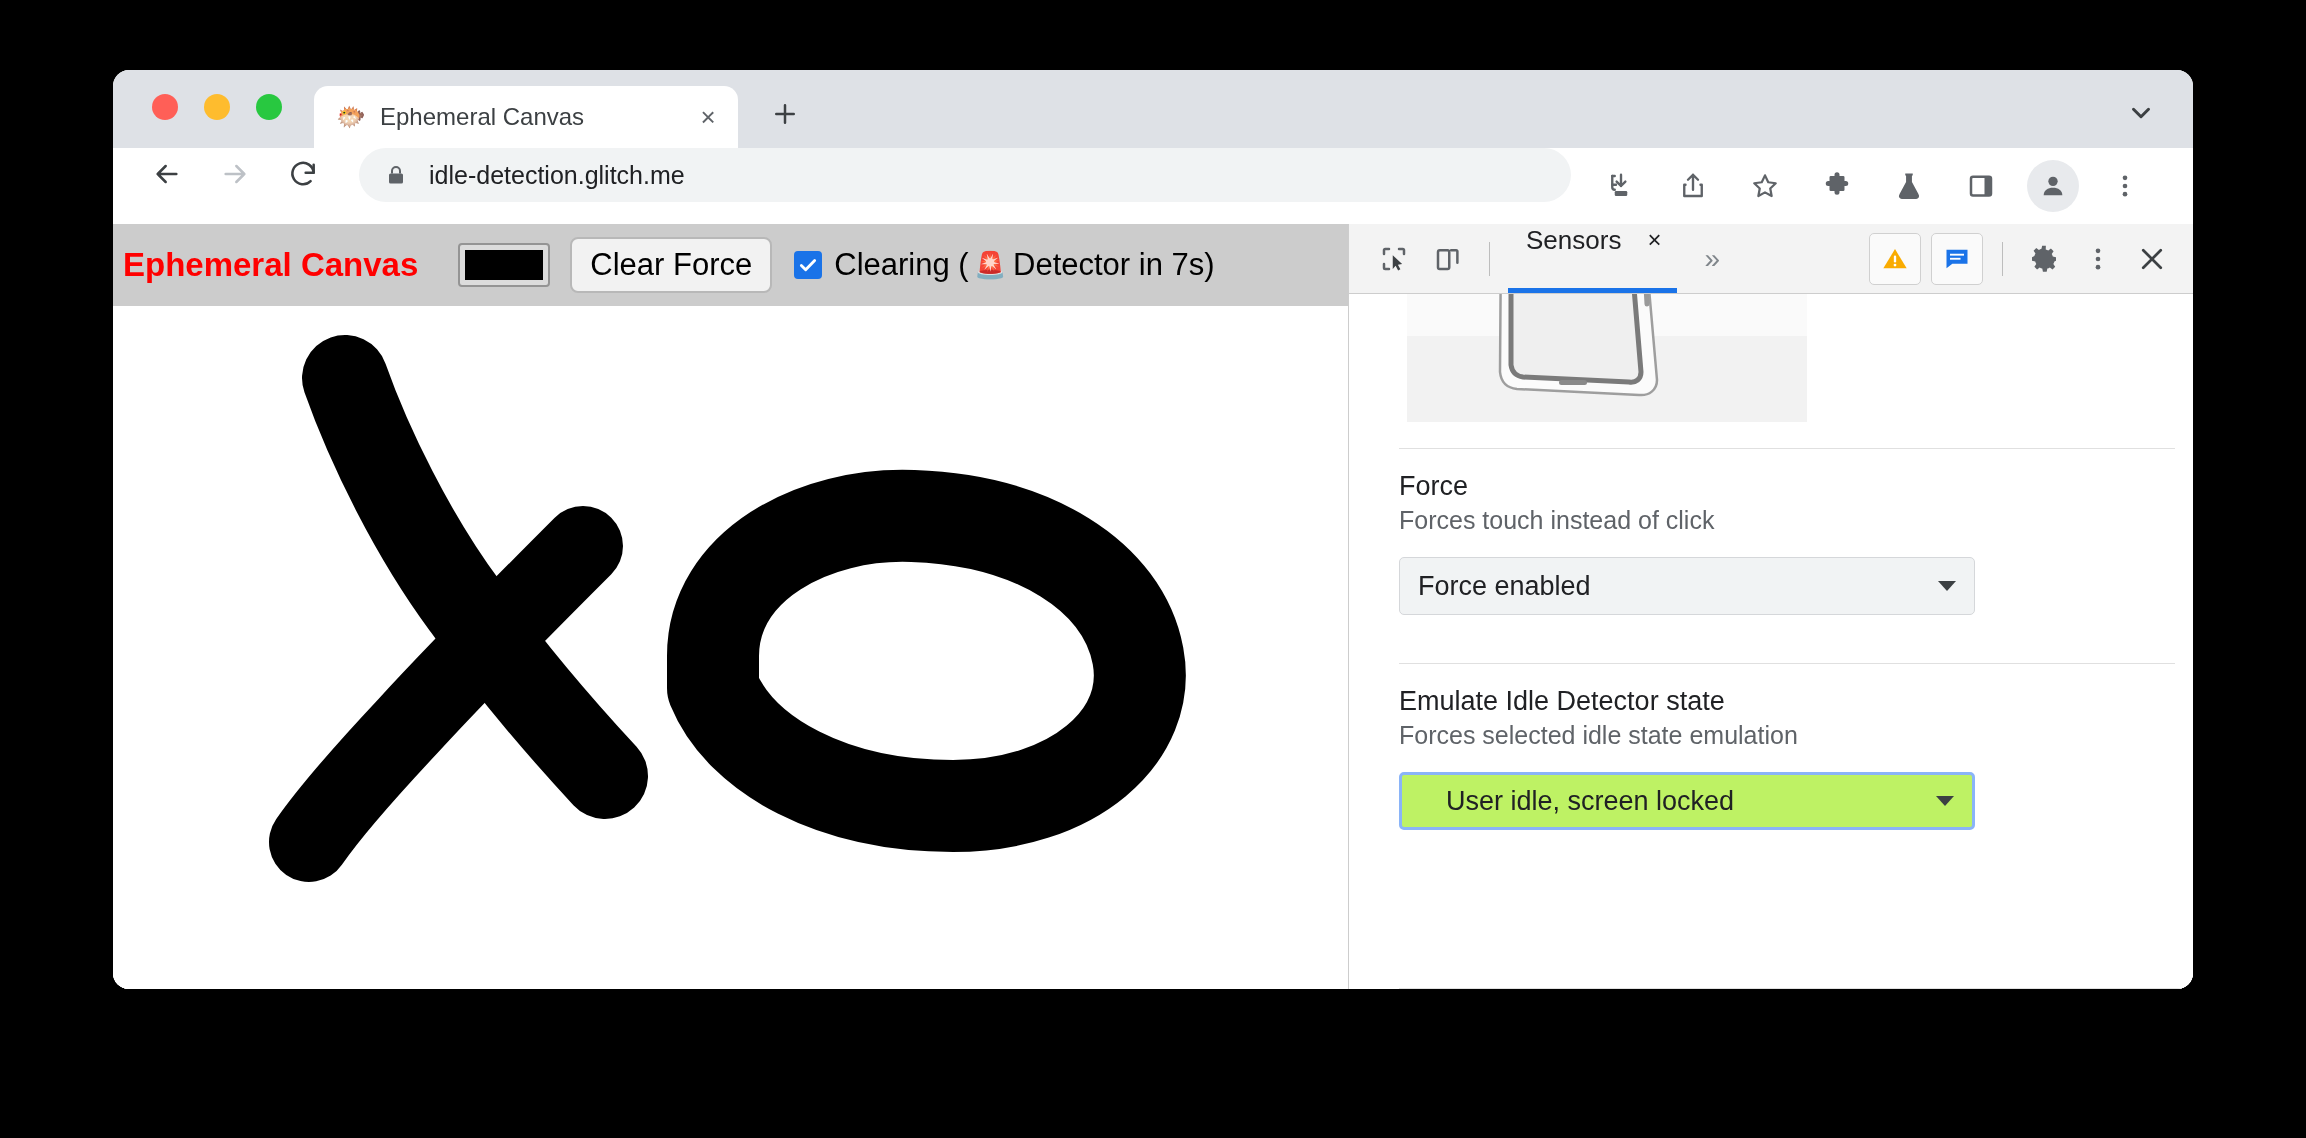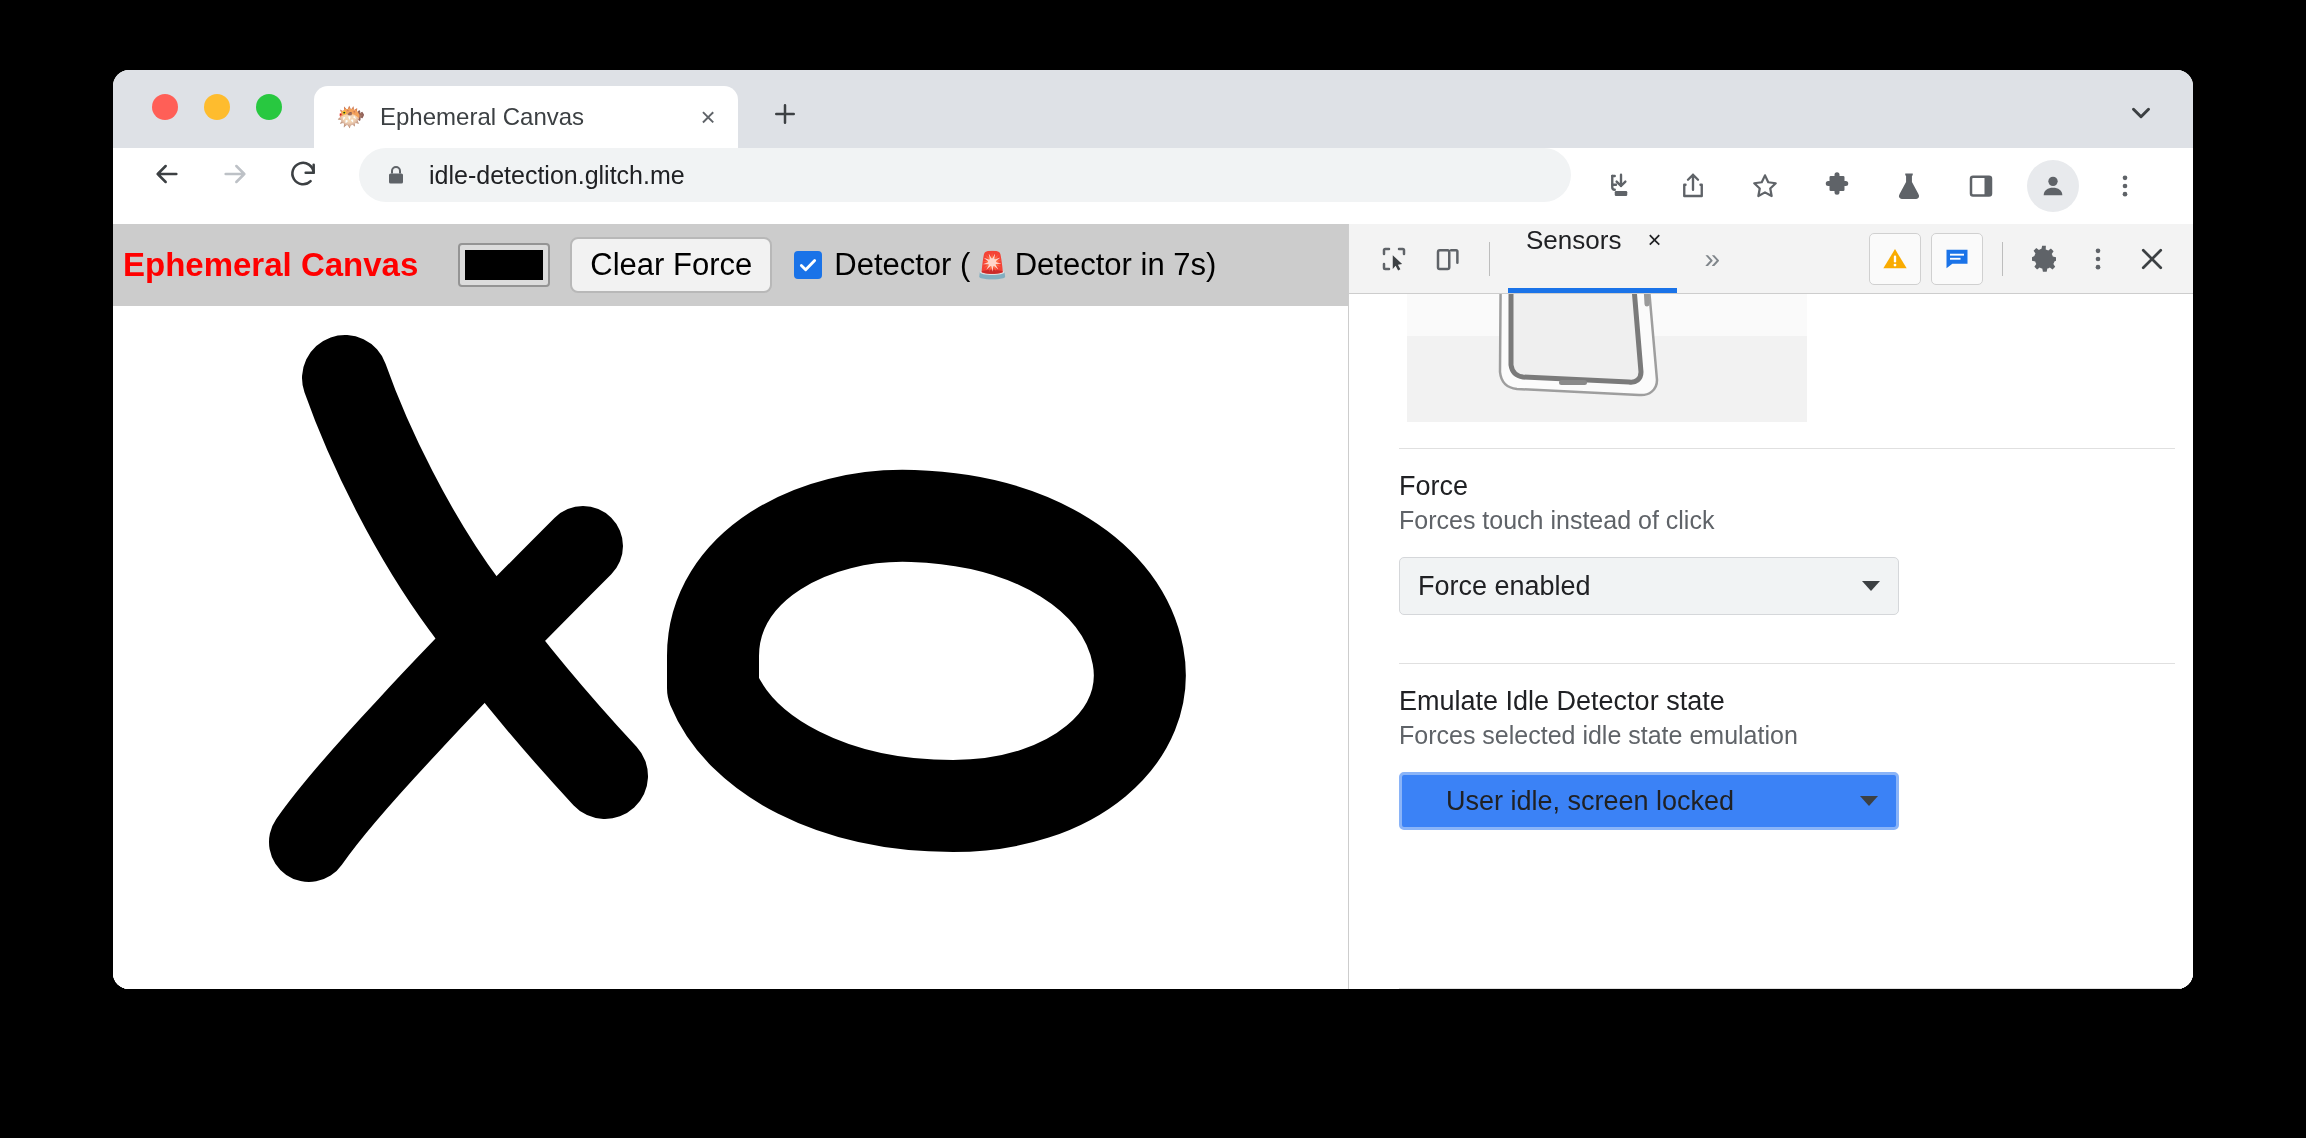--- a/index.html
+++ b/index.html
@@ -332,33 +332,33 @@
     font-size: 27px;
     color: #202124;
     margin-bottom: 4px;
   }
   .dt-section-sub {
     font-size: 25px;
     color: #5f6368;
     margin-bottom: 22px;
   }
   .dt-select {
-    width: 500px;
+    width: 576px;
     height: 58px;
     background: #f1f3f4;
     border: 1px solid #d5d7da;
     border-radius: 5px;
     display: flex;
     align-items: center;
     padding: 0 18px;
     position: relative;
   }
   .dt-select.focused {
     border: 3px solid #8ab4f8;
-    background: #3b82f6;
+    background: #bef264;
     padding-left: 44px;
   }
   .dt-select-value {
     font-size: 27px;
     color: #202124;
     white-space: nowrap;
     flex: 1;
   }
   .dt-caret {
     width: 0; height: 0;
@@ -493,21 +493,21 @@
           <div id="color-swatch"></div>
         </div>
         <div id="clear-canvas-button">Clear Force</div>
         <div id="ephemeral-group">
           <div id="ephemeral-checkbox">
             <svg width="20" height="20" viewBox="0 0 24 24">
               <path d="M4 12.5l5.2 5.2L20 6.6" stroke="#ffffff" stroke-width="3.4" fill="none" stroke-linecap="round" stroke-linejoin="round"></path>
             </svg>
           </div>
           <div id="ephemeral-label">
-            <span>Detector (</span>
+            <span>Clearing (</span>
             <span id="alarm-emoji">🚨</span>
             <span>Detector in 7s)</span>
           </div>
         </div>
       </div>
 
       <div id="canvas-surface">
         <svg id="drawing-svg" width="1235" height="640" viewBox="0 0 1235 640">
           <g stroke="#000000" fill="none" stroke-linecap="round" stroke-linejoin="round">
 

